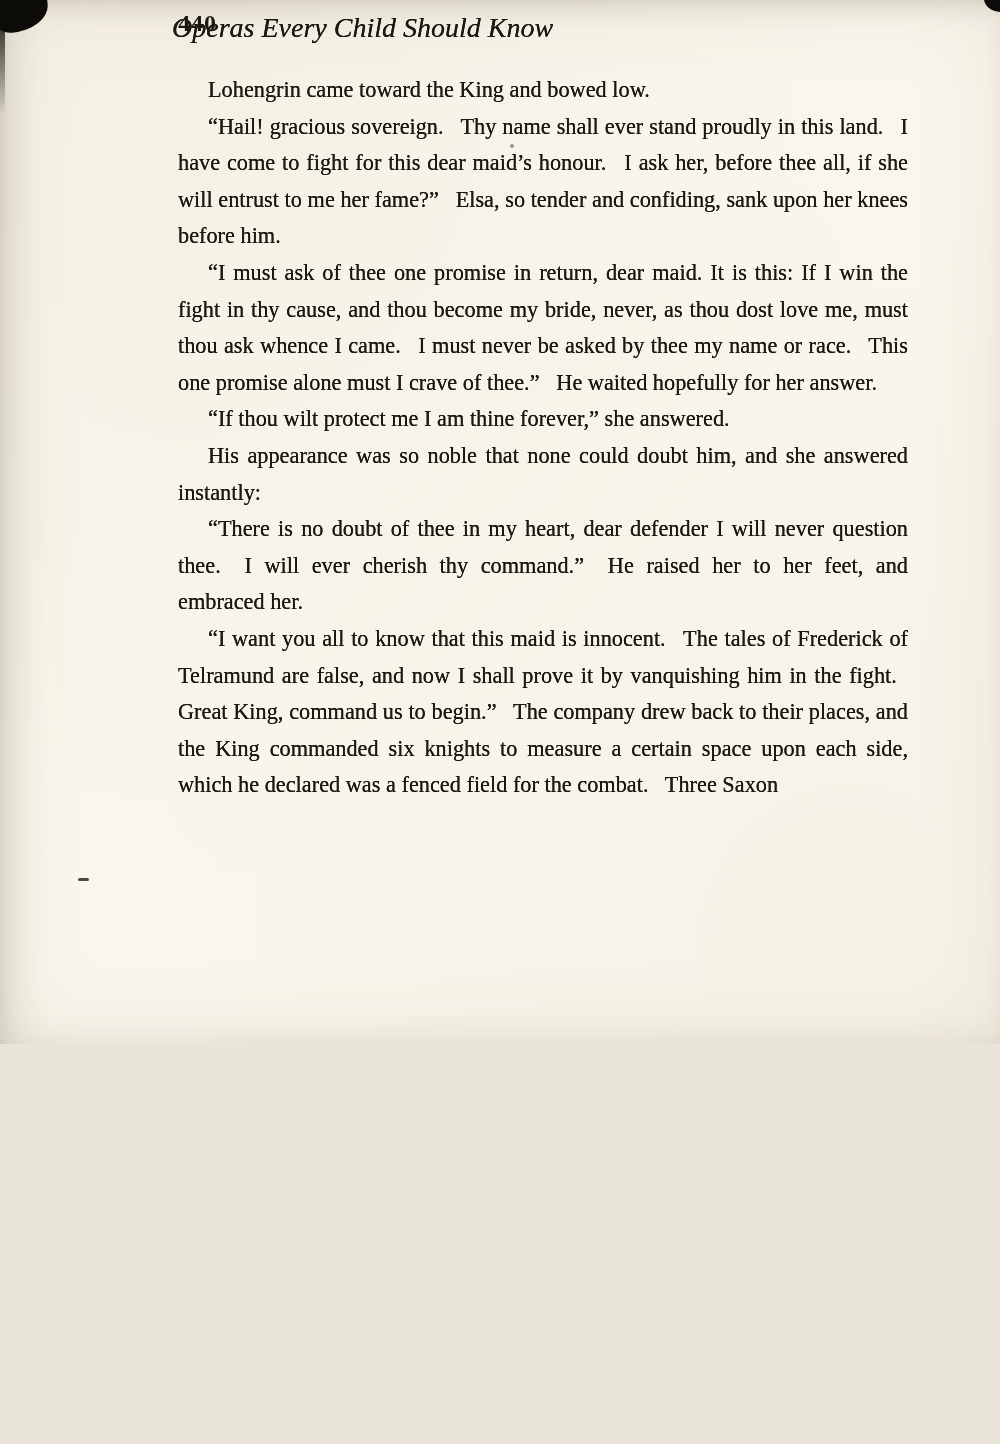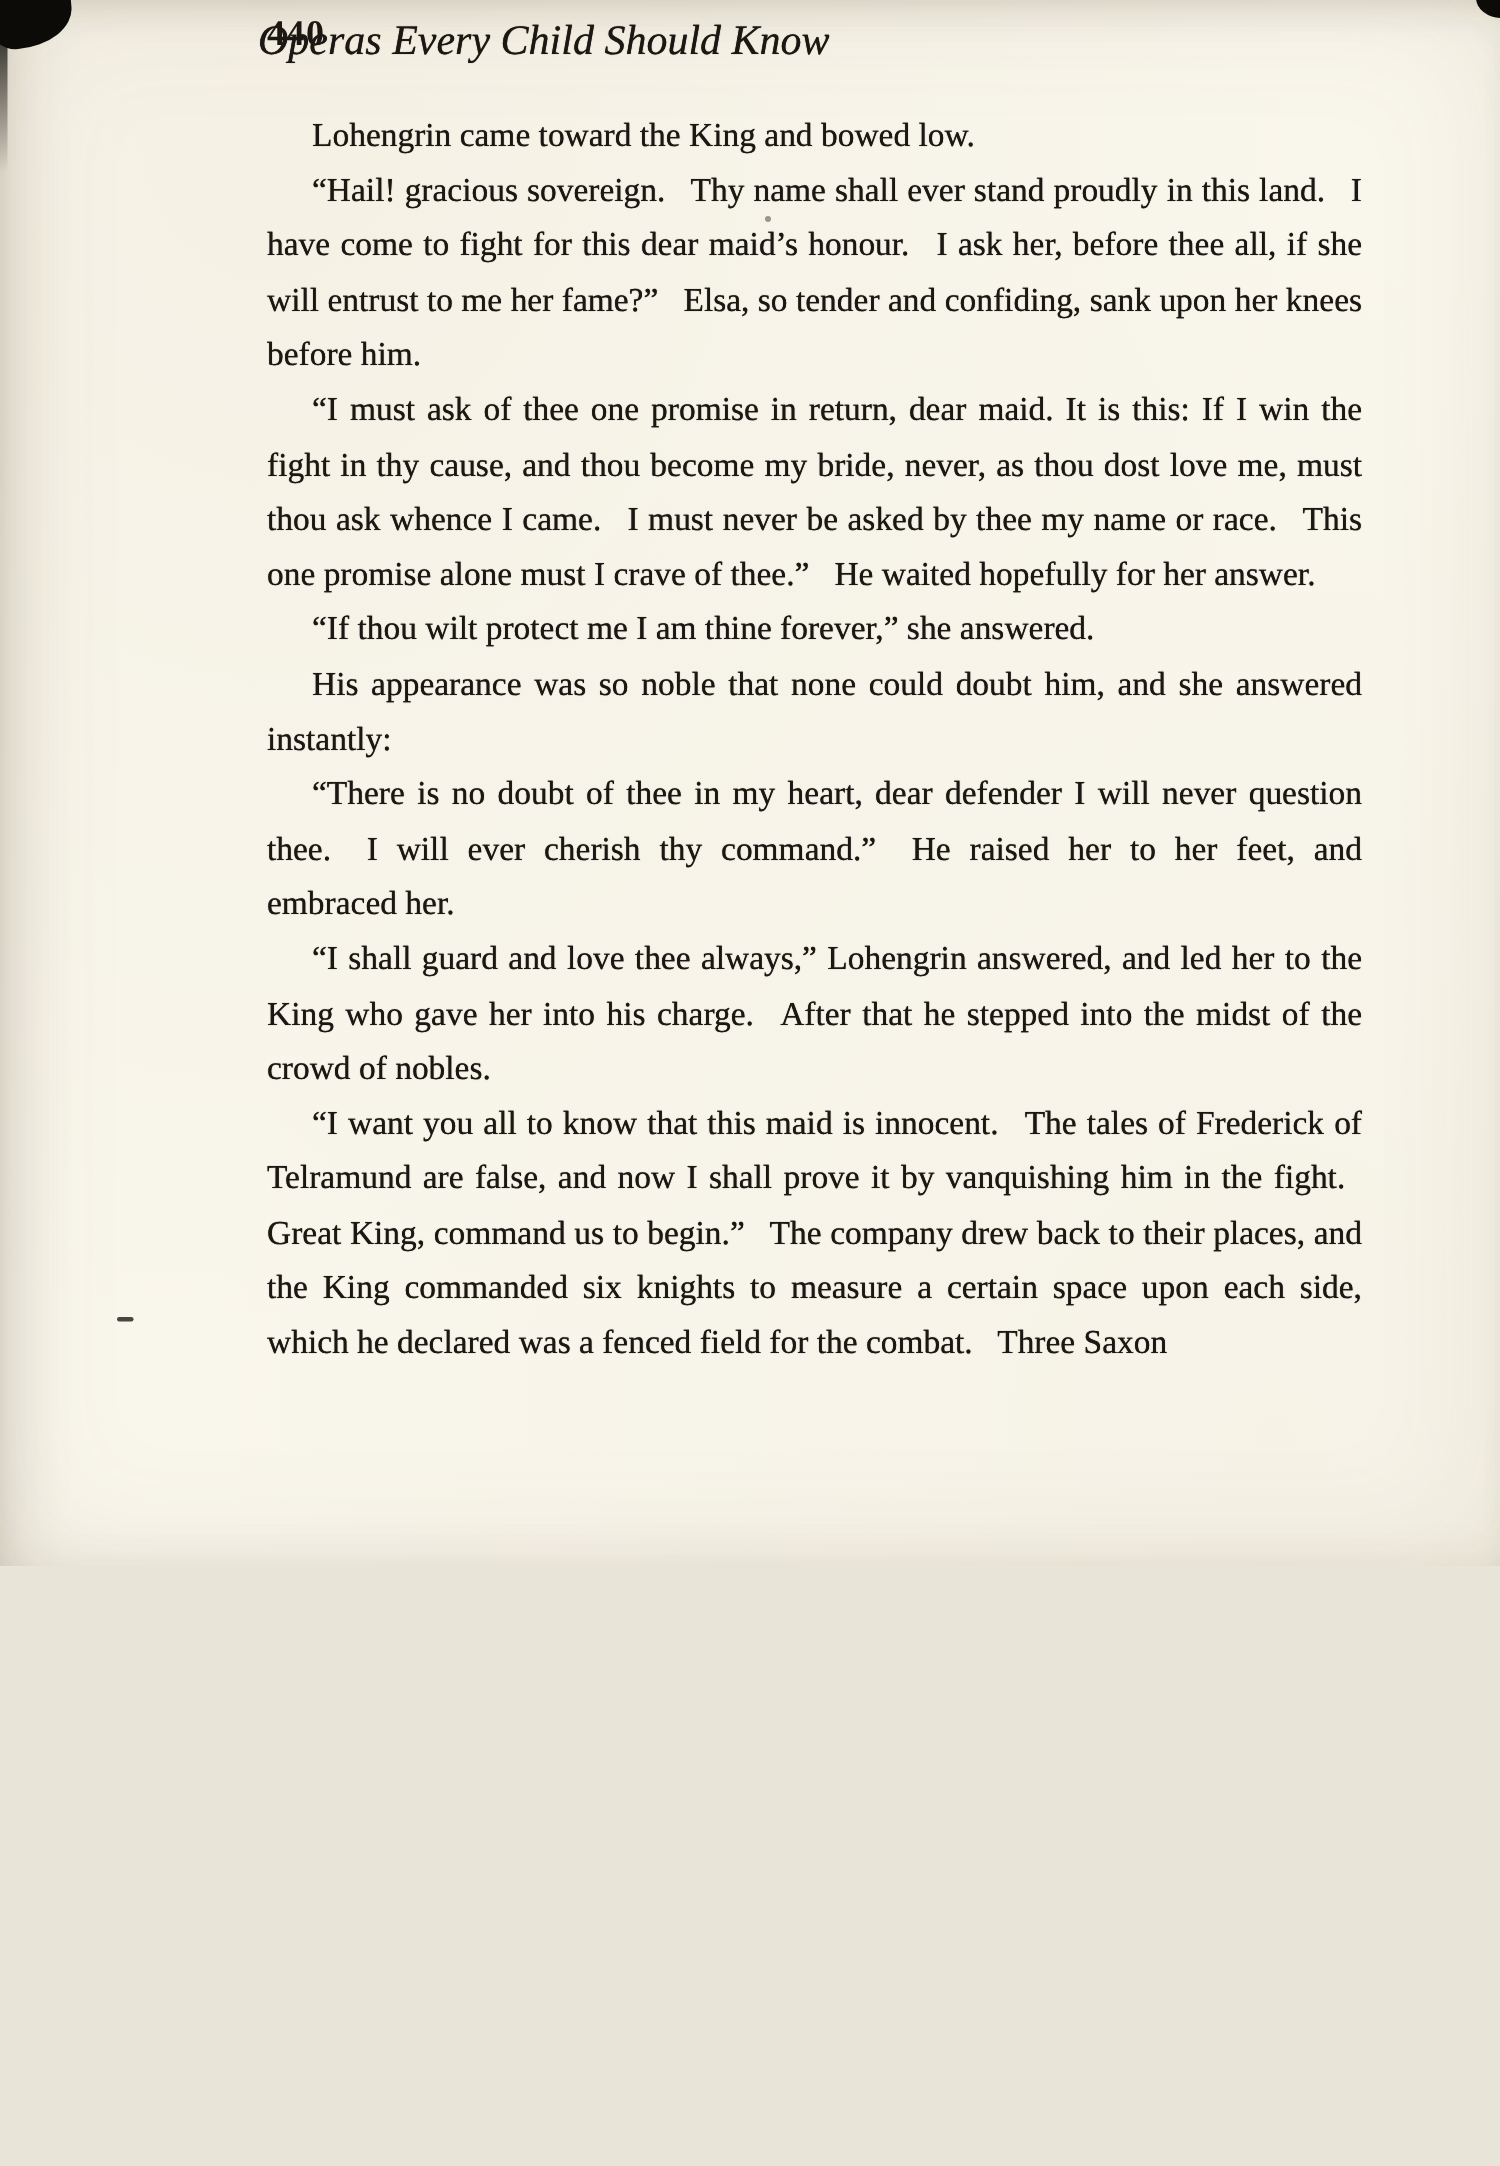--- a/index.html
+++ b/index.html
@@ -79,17 +79,16 @@
       <span class="page-number">440</span>
       <span class="running-title">Operas Every Child Should Know</span>
     </header>
     <main class="text-block">
         <p class="para indent">Lohengrin came toward the King and bowed low.</p>
         <p class="para indent">“Hail! gracious sovereign.  Thy name shall ever stand proudly in this land.  I have come to fight for this dear maid’s honour.  I ask her, before thee all, if she will entrust to me her fame?”  Elsa, so tender and confiding, sank upon her knees before him.</p>
         <p class="para indent">“I must ask of thee one promise in return, dear maid. It is this: If I win the fight in thy cause, and thou become my bride, never, as thou dost love me, must thou ask whence I came.  I must never be asked by thee my name or race.  This one promise alone must I crave of thee.”  He waited hopefully for her answer.</p>
         <p class="para indent">“If thou wilt protect me I am thine forever,” she answered.</p>
         <p class="para indent">His appearance was so noble that none could doubt him, and she answered instantly:</p>
         <p class="para indent">“There is no doubt of thee in my heart, dear defender I will never question thee.  I will ever cherish thy command.”  He raised her to her feet, and embraced her.</p>
-        <p class="para indent">“I shall guard and love thee always,” Lohengrin answered, and led her to the King who gave her into his charge.  After that he stepped into the midst of the crowd of nobles.</p>
         <p class="para indent">“I want you all to know that this maid is innocent.  The tales of Frederick of Telramund are false, and now I shall prove it by vanquishing him in the fight.  Great King, command us to begin.”  The company drew back to their places, and the King commanded six knights to measure a certain space upon each side, which he declared was a fenced field for the combat.  Three Saxon</p>
       </main>
   </div>
 </div>
 
 </body></html>

